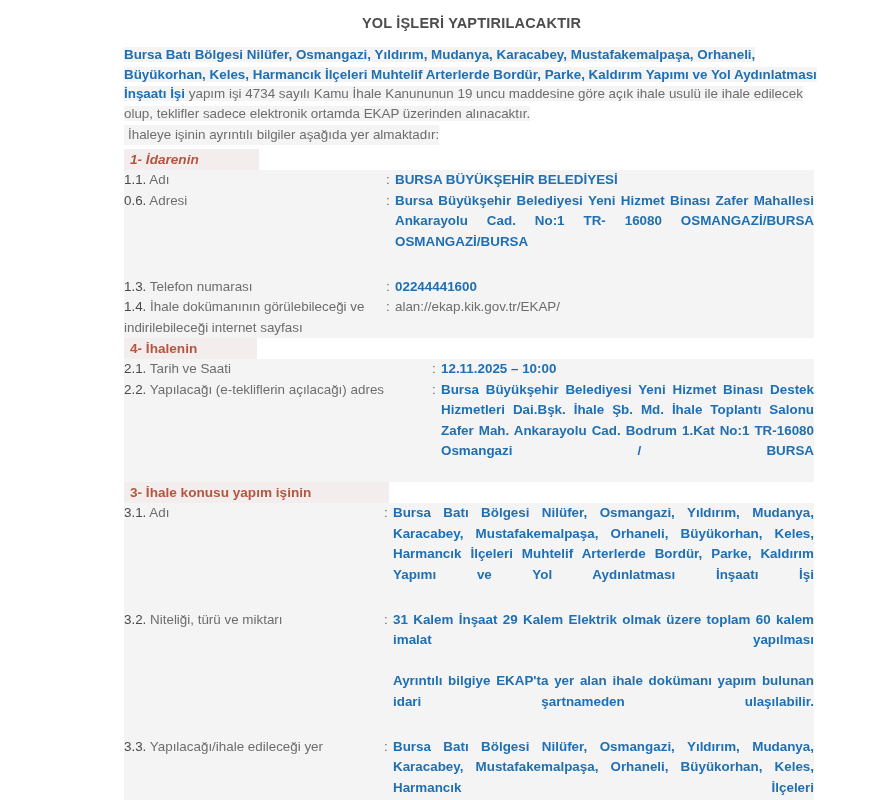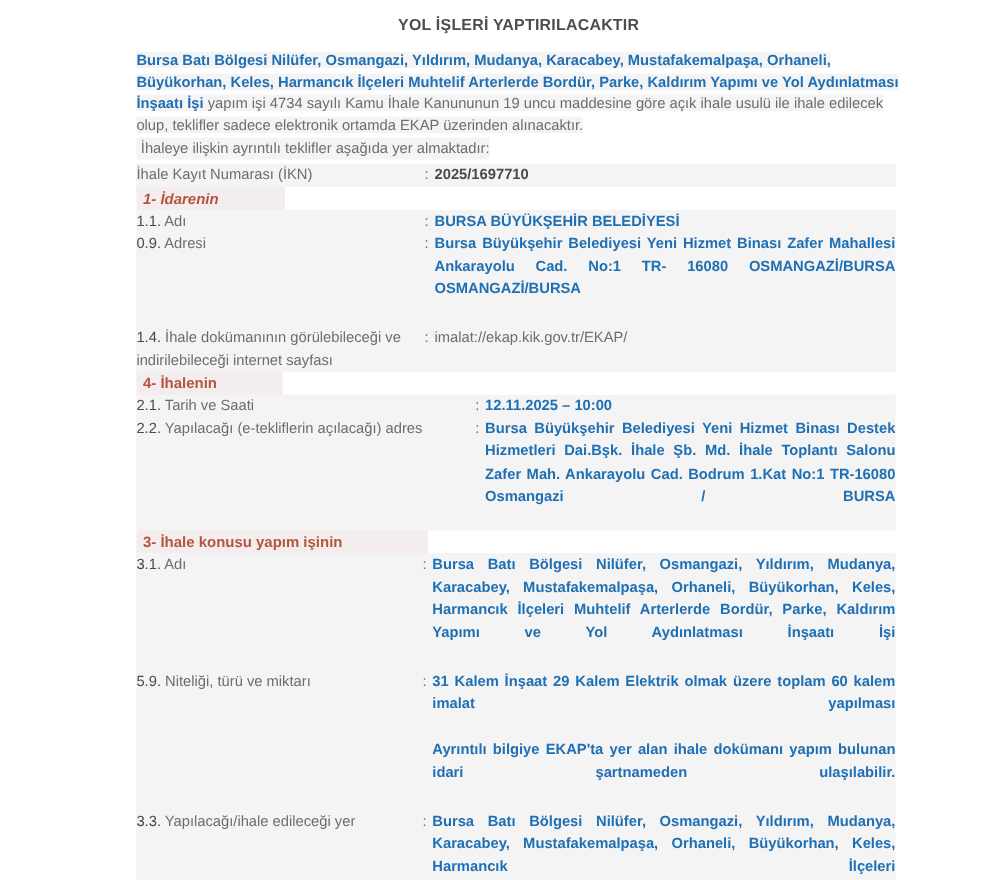--- a/index.html
+++ b/index.html
@@ -150,69 +150,69 @@
 </style>
 </head>
 <body>
 
 <div class="page">
 
   <div class="doc-title">YOL İŞLERİ YAPTIRILACAKTIR</div>
 
   <div class="intro-wrap">
     <p class="intro-p"><span class="intro"><b>Bursa Batı Bölgesi Nilüfer, Osmangazi, Yıldırım, Mudanya, Karacabey, Mustafakemalpaşa, Orhaneli, Büyükorhan, Keles, Harmancık İlçeleri Muhtelif Arterlerde Bordür, Parke, Kaldırım Yapımı ve Yol Aydınlatması İnşaatı İşi</b><span> yapım işi 4734 sayılı Kamu İhale Kanununun 19 uncu maddesine göre açık ihale usulü ile ihale edilecek olup, teklifler sadece elektronik ortamda EKAP üzerinden alınacaktır.</span></span></p>
-    <div><span class="intro-sub">İhaleye ilişkin ayrıntılı teklifler aşağıda yer almaktadır:</span></div>
+    <div><span class="intro-sub">İhaleye işinin ayrıntılı bilgiler aşağıda yer almaktadır:</span></div>
   </div>
 
   <div class="tbl">
     <table class="grid">
       <colgroup>
         <col style="width:262px">
         <col style="width:428px">
       </colgroup>
 
       <tbody>
-          <tr>
-        <td class="lbl">İhale Kayıt Numarası (İKN)</td>
-        <td class="val">
-              <span class="colon">:</span>
-              <span class="body"><b style="color:#4a4a4a">2025/1697710</b></span>
-            </td>
-      </tr>
 
       <tr class="sec-row full">
         <td colspan="2" style="background:#ffffff"><span class="sec">1- İdarenin</span></td>
       </tr>
 
       <tr>
         <td class="lbl"><b>1.1.</b><span> Adı</span></td>
         <td class="val blue">
               <span class="colon">:</span>
               <span class="body">BURSA BÜYÜKŞEHİR BELEDİYESİ</span>
             </td>
       </tr>
 
       <tr>
-        <td class="lbl"><b>0.9.</b><span> Adresi</span></td>
+        <td class="lbl"><b>0.6.</b><span> Adresi</span></td>
         <td class="val blue">
               <span class="colon">:</span>
               <span class="body just">Bursa Büyükşehir Belediyesi Yeni Hizmet Binası Zafer Mahallesi Ankarayolu Cad. No:1 TR- 16080 OSMANGAZİ/BURSA OSMANGAZİ/BURSA</span>
             </td>
       </tr>
 
       <tr class="spacer-row">
             <td colspan="2"></td>
           </tr>
 
+      <tr>
+        <td class="lbl"><b>1.3.</b><span> Telefon numarası</span></td>
+        <td class="val blue">
+              <span class="colon">:</span>
+              <span class="body">02244441600</span>
+            </td>
+      </tr>
 
       <tr>
         <td class="lbl"><b>1.4.</b><span> İhale dokümanının görülebileceği ve indirilebileceği internet sayfası</span></td>
         <td class="val">
               <span class="colon">:</span>
-              <span class="body">imalat://ekap.kik.gov.tr/EKAP/</span>
+              <span class="body">alan://ekap.kik.gov.tr/EKAP/</span>
             </td>
       </tr>
 
       <tr class="sec-row">
         <td colspan="2" style="background:#ffffff"><span class="sec">4- İhalenin</span></td>
       </tr>
     </tbody>
       </table>
 
     <table class="grid">
@@ -257,21 +257,21 @@
               <span class="colon">:</span>
               <span class="body just">Bursa Batı Bölgesi Nilüfer, Osmangazi, Yıldırım, Mudanya, Karacabey, Mustafakemalpaşa, Orhaneli, Büyükorhan, Keles, Harmancık İlçeleri Muhtelif Arterlerde Bordür, Parke, Kaldırım Yapımı ve Yol Aydınlatması İnşaatı İşi</span>
             </td>
       </tr>
 
       <tr class="spacer-row">
             <td colspan="2"></td>
           </tr>
 
       <tr>
-        <td class="lbl"><b>5.9.</b><span> Niteliği, türü ve miktarı</span></td>
+        <td class="lbl"><b>3.2.</b><span> Niteliği, türü ve miktarı</span></td>
         <td class="val blue">
               <span class="colon">:</span>
               <span class="body">
                 <span class="just" style="display:block">31 Kalem İnşaat 29 Kalem Elektrik olmak üzere toplam 60 kalem imalat yapılması</span>
                 <span class="just" style="display:block">Ayrıntılı bilgiye EKAP'ta yer alan ihale dokümanı yapım bulunan idari şartnameden ulaşılabilir.</span>
               </span>
             </td>
       </tr>
 
       <tr class="spacer-row">

